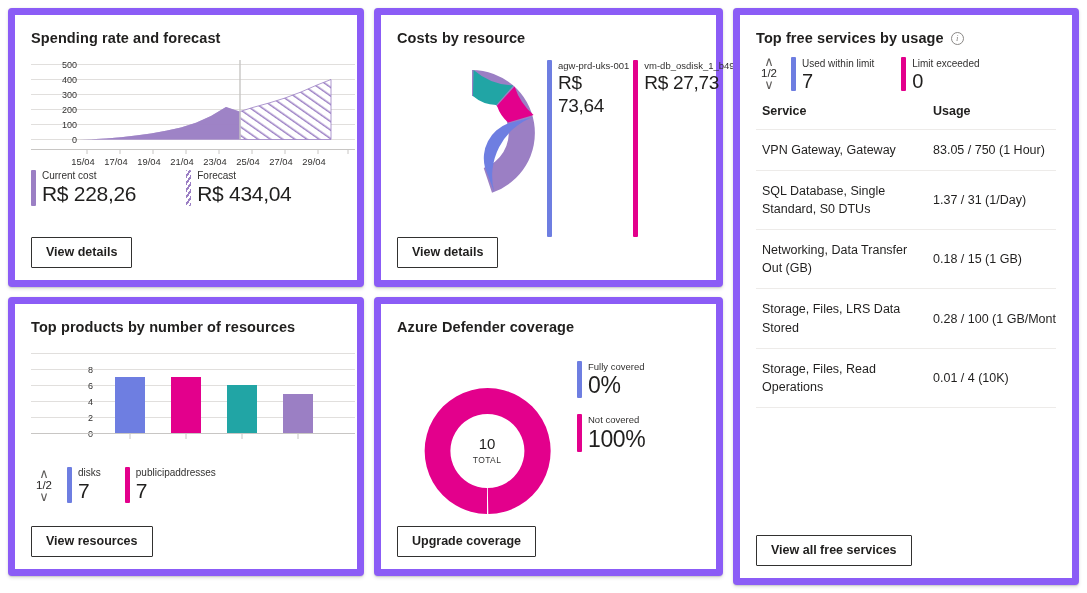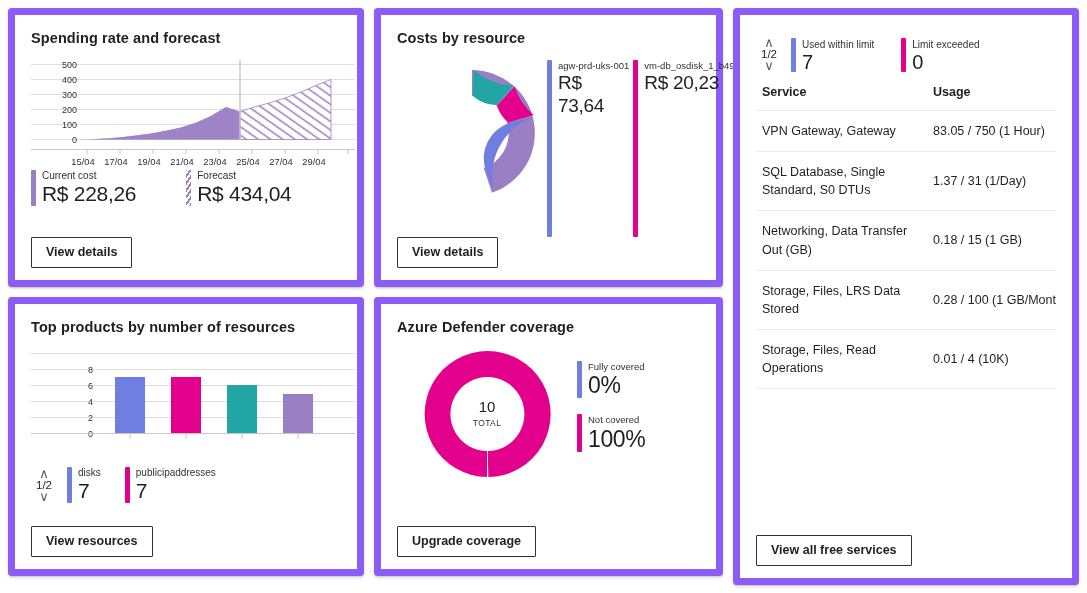--- a/index.html
+++ b/index.html
@@ -104,21 +104,21 @@
   .pager-row { display: flex; align-items: center; margin-top: 8px; gap: 10px; }
   .pager {
     display: flex; flex-direction: column; align-items: center;
     width: 26px; color: #323130; user-select: none;
   }
   .chev { line-height: .7; font-size: 13px; color: #605e5c; cursor: pointer; }
   .pager-num { font-size: 11.5px; line-height: 1.25; color: #201f1e; }
 
   
   .def-area { display: flex; flex: 1; margin-top: 2px; }
-  .def-left { width: 180px; display: flex; align-items: flex-start; justify-content: center; }
+  .def-left { width: 180px; display: flex; align-items: flex-end; justify-content: center; }
   .def-legend { flex: 1; display: flex; flex-direction: column; gap: 16px; padding-top: 22px; }
   .def-value { font-size: 23px; color: #201f1e; line-height: 1.1; letter-spacing: -.4px; }
   .donut-center-num { font-size: 15px; font-weight: 400; fill: #201f1e; }
   .donut-center-lbl { font-size: 8.5px; fill: #323130; letter-spacing: .4px; }
 
   
   .fs-head { display: flex; align-items: flex-start; margin-top: 9px; gap: 9px; }
   .fs-stat { display: flex; gap: 6px; }
   .fs-stat-num { font-size: 20px; line-height: 1.1; color: #201f1e; }
   .fs-stat-lbl { font-size: 10px; color: #323130; line-height: 1.3; white-space: nowrap; }
@@ -324,21 +324,21 @@
             <div class="swatch" style="background:#6E7EE1;"></div>
             <div class="dl-texts">
               <span class="dl-label">agw-prd-uks-001</span>
               <span class="dl-value">R$ 73,64</span>
             </div>
           </div>
           <div class="dl-item">
             <div class="swatch" style="background:#E3008C;"></div>
             <div class="dl-texts">
               <span class="dl-label">vm-db_osdisk_1_b493210e...</span>
-              <span class="dl-value">R$ 20,23</span>
+              <span class="dl-value">R$ 27,73</span>
             </div>
           </div>
           <div class="dl-item">
             <div class="swatch" style="background:#21A5A5;"></div>
             <div class="dl-texts">
               <span class="dl-label">vm-app_osdisk_1_93aa0ce...</span>
               <span class="dl-value">R$ 27,60</span>
             </div>
           </div>
           <div class="dl-item">
@@ -386,20 +386,24 @@
         </div>
       </div>
 
       <button class="btn">Upgrade coverage</button>
     </div>
   </div>
 
   <div class="col col-c">
     <div class="card card-tall">
 
+      <div class="title-row">
+        <span class="card-title">Top free services by usage</span>
+        <span class="info-icon">i</span>
+      </div>
 
       <div class="fs-head">
         <div class="pager">
           <span class="chev">∧</span>
           <span class="pager-num">1/2</span>
           <span class="chev">∨</span>
         </div>
 
         <div class="fs-stat">
           <div class="swatch" style="background:#6E7EE1; height:34px;"></div>

